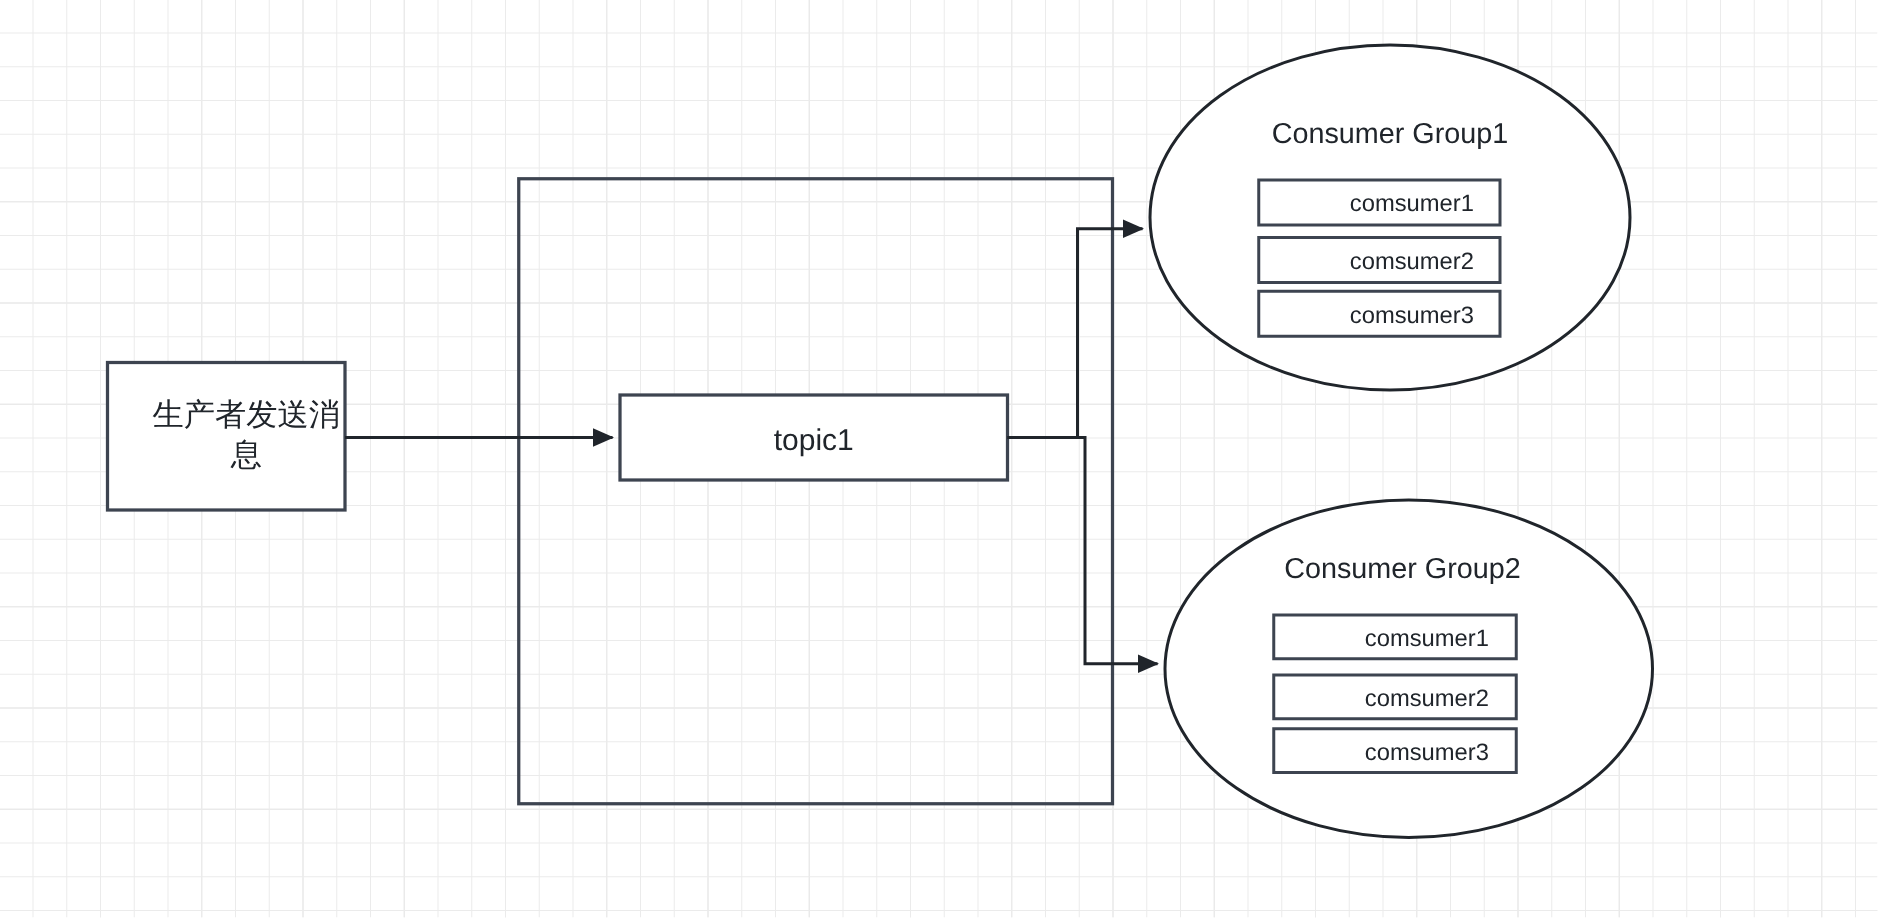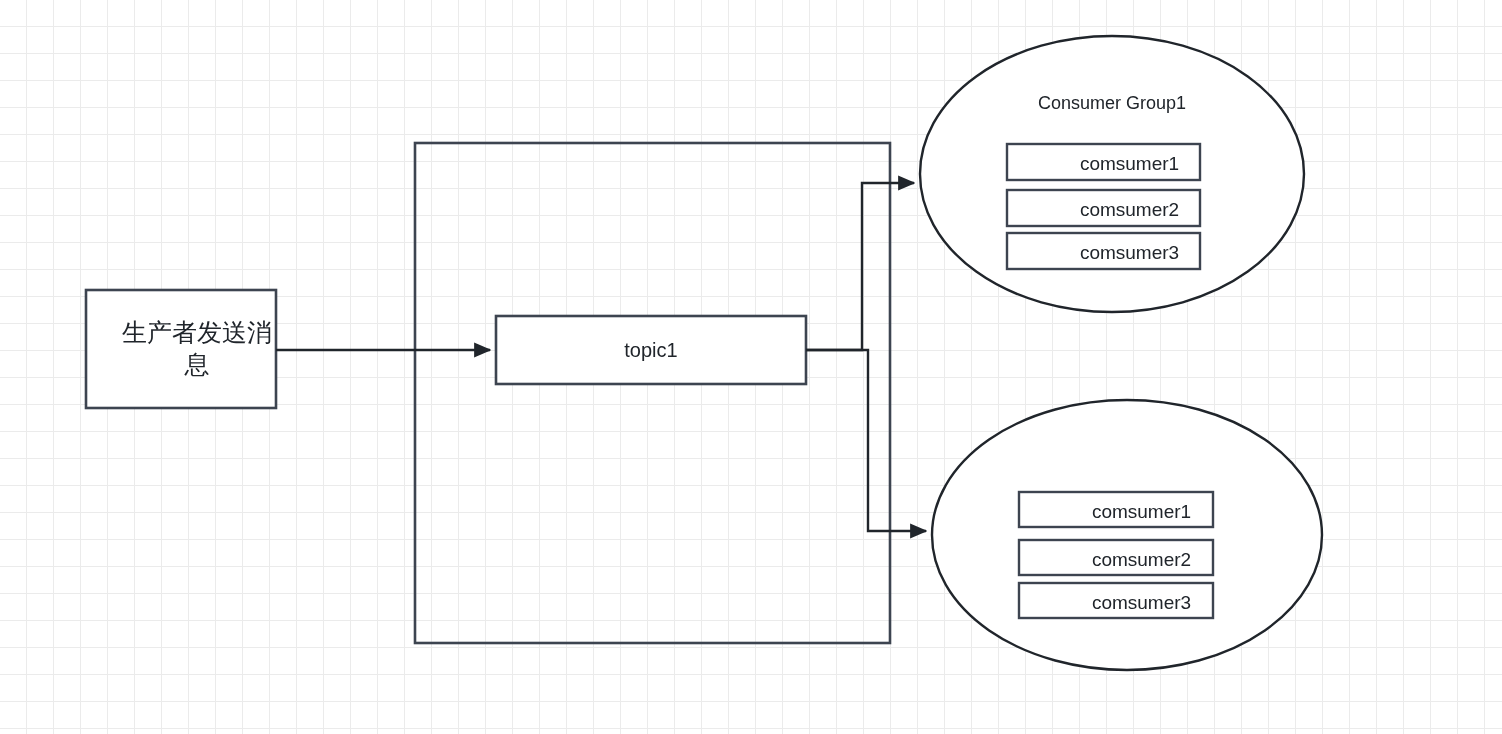--- a/index.html
+++ b/index.html
@@ -52,24 +52,24 @@
   .t-kafka {
     left: 545px;
     top: 566px;
     width: 200px;
     font-size: 20px;
   }
   .t-topic {
     left: 521px;
     top: 338px;
     width: 260px;
-    font-size: 20px;
+    font-size: 24px;
   }
   .t-group-title {
-    font-size: 18px;
+    font-size: 23px;
   }
   .t-g1-title { left: 962px; top: 92px; width: 300px; }
   .t-g2-title { left: 972px; top: 440px; width: 300px; }
   .t-consumer {
     font-size: 19px;
     width: 193px;
     margin-left: 26px;
   }
 </style>
 </head>
@@ -113,18 +113,19 @@
 
 
   <div class="shape-text t-topic">topic1</div>
 
   <div class="shape-text t-group-title t-g1-title">Consumer Group1</div>
 
   <div class="shape-text t-consumer" style="left:1007px; top:152px;">comsumer1</div>
   <div class="shape-text t-consumer" style="left:1007px; top:198px;">comsumer2</div>
   <div class="shape-text t-consumer" style="left:1007px; top:241px;">comsumer3</div>
 
+  <div class="shape-text t-group-title t-g2-title">Consumer Group2</div>
 
   <div class="shape-text t-consumer" style="left:1019px; top:500px;">comsumer1</div>
   <div class="shape-text t-consumer" style="left:1019px; top:548px;">comsumer2</div>
   <div class="shape-text t-consumer" style="left:1019px; top:591px;">comsumer3</div>
 
 </div>
 
 </body></html>

